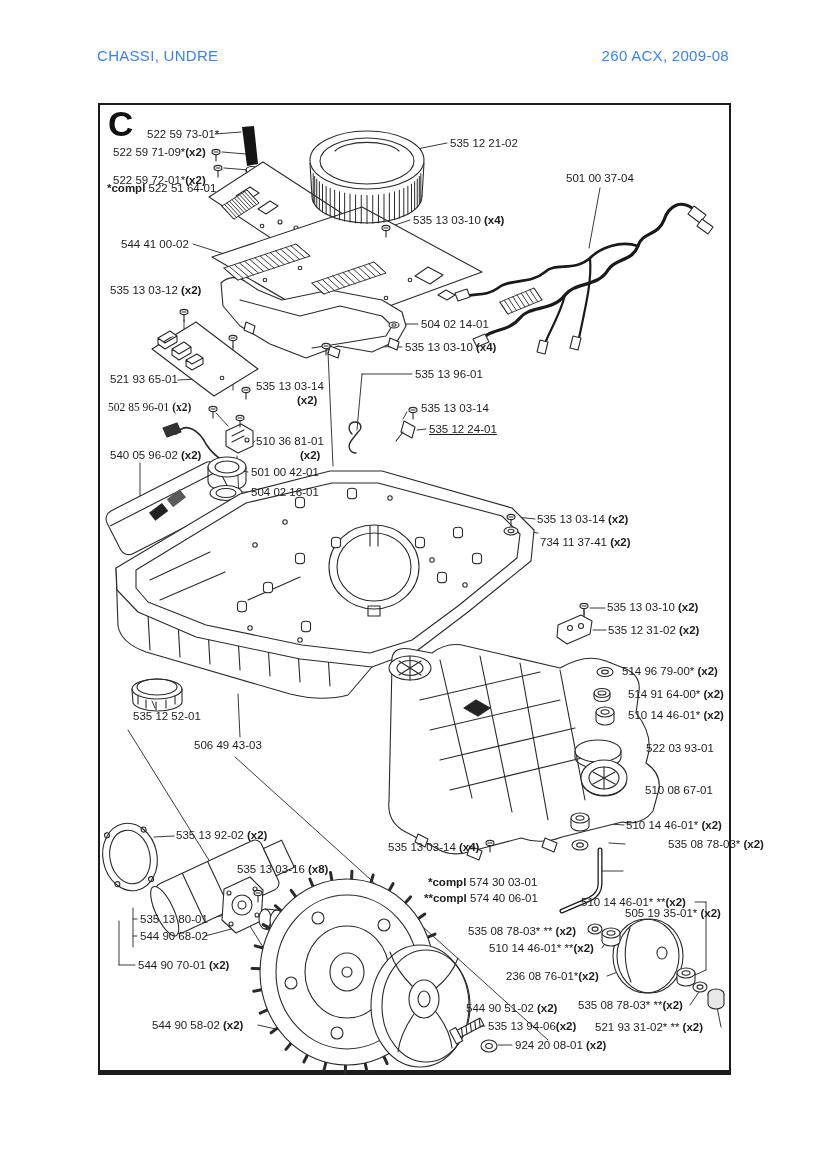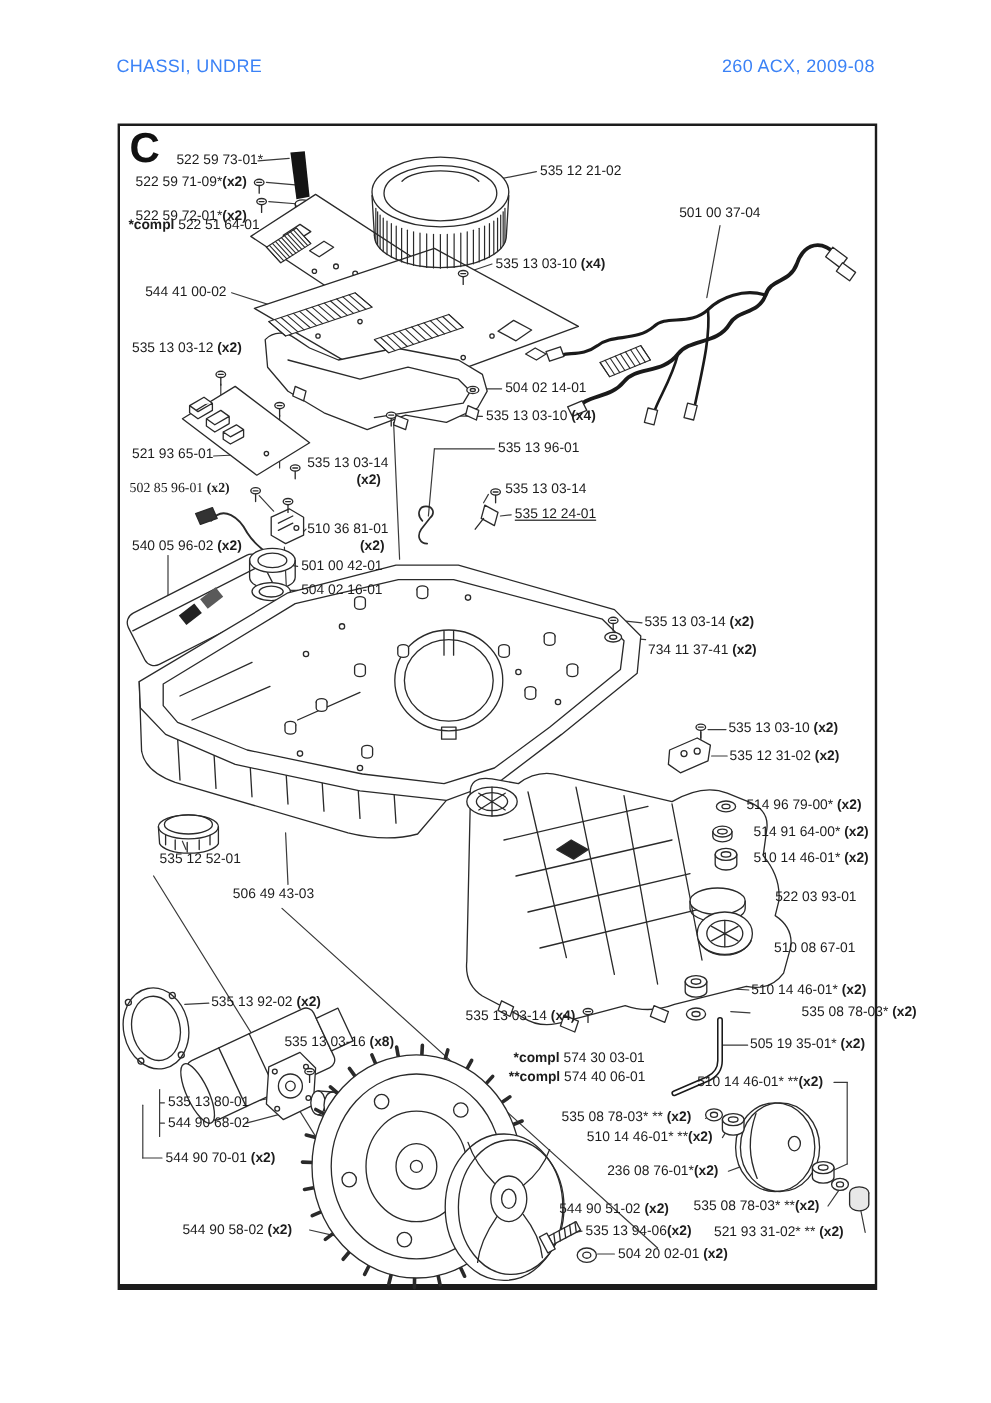--- a/index.html
+++ b/index.html
@@ -576,31 +576,31 @@
       <div class="part-label" style="left: 628px; top: 688px;"><span>514 91 64-00* </span><b>(x2)</b></div>
       <div class="part-label" style="left: 628px; top: 709px;"><span>510 14 46-01* </span><b>(x2)</b></div>
       <div class="part-label" style="left: 133px; top: 710px;"><span>535 12 52-01</span></div>
       <div class="part-label" style="left: 646px; top: 742px;"><span>522 03 93-01</span></div>
       <div class="part-label" style="left: 194px; top: 739px;"><span>506 49 43-03</span></div>
       <div class="part-label" style="left: 645px; top: 784px;"><span>510 08 67-01</span></div>
       <div class="part-label" style="left: 626px; top: 819px;"><span>510 14 46-01* </span><b>(x2)</b></div>
       <div class="part-label" style="left: 627px; top: 838px; margin-left: 41px;"><span>535 08 78-03* </span><b>(x2)</b></div>
       <div class="part-label" style="left: 176px; top: 829px;"><span>535 13 92-02 </span><b>(x2)</b></div>
       <div class="part-label" style="left: 388px; top: 841px;"><span>535 13 03-14 </span><b>(x4)</b></div>
-      <div class="part-label" style="left: 625px; top: 864px;"><span>505 19 35-01* </span><b>(x2)</b></div>
+      <div class="part-label" style="left: 625px; top: 907px;"><span>505 19 35-01* </span><b>(x2)</b></div>
       <div class="part-label" style="left: 237px; top: 863px;"><span>535 13 03-16 </span><b>(x8)</b></div>
       <div class="part-label" style="left: 428px; top: 876px;"><b>*compl </b><span>574 30 03-01</span></div>
       <div class="part-label" style="left: 424px; top: 892px;"><b>**compl </b><span>574 40 06-01</span></div>
       <div class="part-label" style="left: 581px; top: 896px;"><span>510 14 46-01* **</span><b>(x2)</b></div>
       <div class="part-label" style="left: 468px; top: 925px;"><span>535 08 78-03* ** </span><b>(x2)</b></div>
       <div class="part-label" style="left: 489px; top: 942px;"><span>510 14 46-01* **</span><b>(x2)</b></div>
       <div class="part-label" style="left: 140px; top: 913px;"><span>535 13 80-01</span></div>
       <div class="part-label" style="left: 140px; top: 930px;"><span>544 90 68-02</span></div>
       <div class="part-label" style="left: 506px; top: 970px;"><span>236 08 76-01*</span><b>(x2)</b></div>
       <div class="part-label" style="left: 138px; top: 959px;"><span>544 90 70-01 </span><b>(x2)</b></div>
       <div class="part-label" style="left: 466px; top: 1002px;"><span>544 90 51-02 </span><b>(x2)</b></div>
       <div class="part-label" style="left: 578px; top: 999px;"><span>535 08 78-03* **</span><b>(x2)</b></div>
       <div class="part-label" style="left: 488px; top: 1020px;"><span>535 13 94-06</span><b>(x2)</b></div>
       <div class="part-label" style="left: 595px; top: 1021px;"><span>521 93 31-02* ** </span><b>(x2)</b></div>
-      <div class="part-label" style="left: 515px; top: 1039px;"><span>504 20 02-01 </span><b>(x2)</b></div>
+      <div class="part-label" style="left: 515px; top: 1039px;"><span>924 20 08-01 </span><b>(x2)</b></div>
       <div class="part-label" style="left: 152px; top: 1019px;"><span>544 90 58-02 </span><b>(x2)</b></div>
     </div>
 </div>
 
 </body></html>

